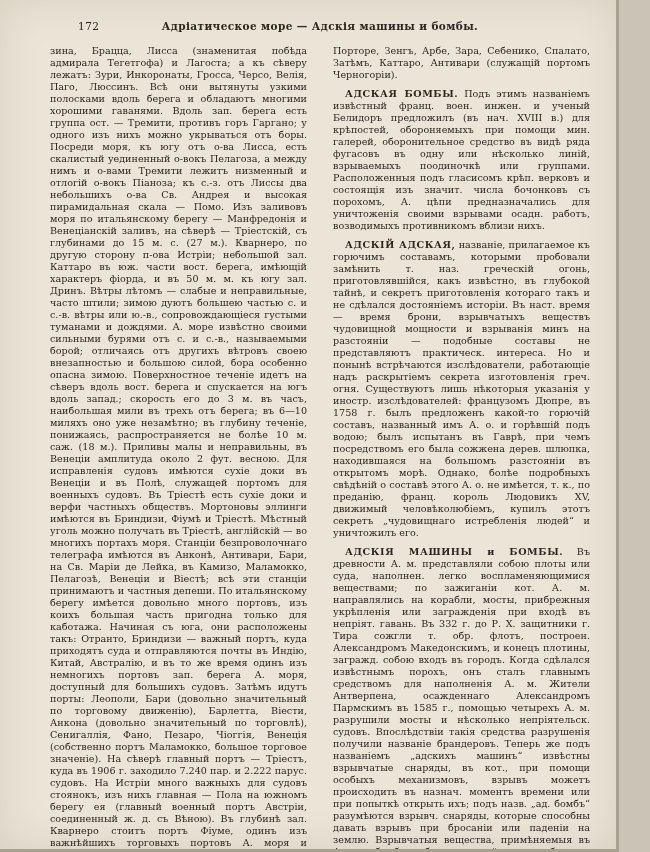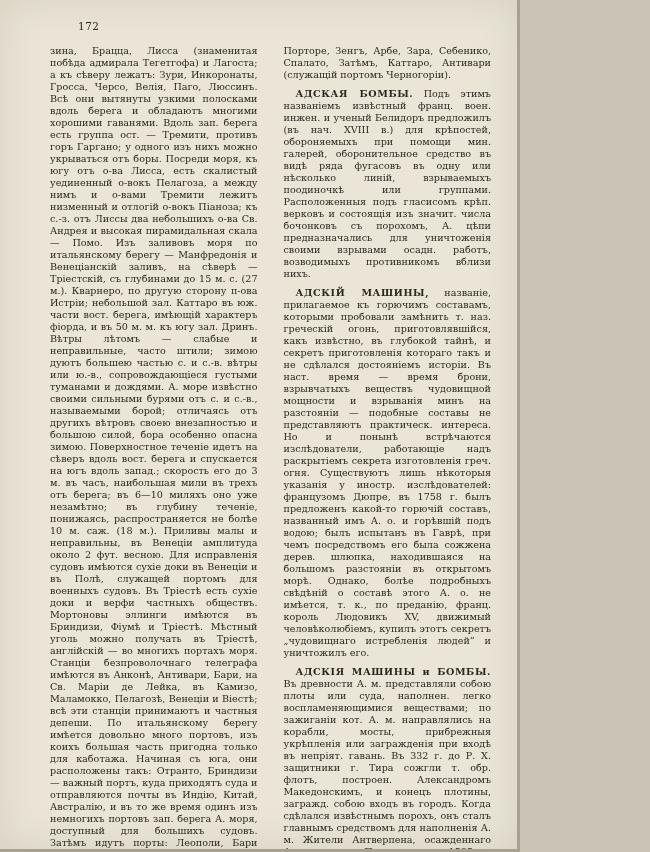--- a/index.html
+++ b/index.html
@@ -3,21 +3,21 @@
 <meta charset="utf-8">
 <style>
   * { box-sizing: border-box; }
   html, body { margin: 0; padding: 0; }
   body {
     width: 650px; height: 852px;
     background: #c9c4b5;
     font-family: "DejaVu Serif", "Liberation Serif", serif;
   }
   .page {
-    width: 520px; height: 852px;
+    width: 619px; height: 852px;
     background: #eae5d7;
     position: relative;
     overflow: hidden;
     padding: 20px 26px 14px 50px;
     color: #2c2720;
     border-right: 3px solid #a8a191;
     border-bottom: 3px solid #a8a191;
     box-shadow: inset 0 0 40px rgba(120,110,90,0.18);
   }
   .page-header {
@@ -61,38 +61,39 @@
     letter-spacing: 0.6px;
   }
 </style>
 </head>
 <body>
 
 <div class="page">
 
   <div class="page-header">
     <span class="page-number">172</span>
+    <span class="running-title">Адріатическое море — Адскія машины и бомбы.</span>
   </div>
 
   <div class="columns">
 
     <div class="column">
       <p class="cont">зина, Брацца, Лисса (знаменитая побѣда адмирала Тегетгофа) и Лагоста; а къ сѣверу лежатъ: Зури, Инкоронаты, Гросса, Черсо, Велія, Паго, Люссинъ. Всѣ они вытянуты узкими полосками вдоль берега и обладаютъ многими хорошими гаванями. Вдоль зап. берега есть группа ост. — Тремити, противъ горъ Гаргано; у одного изъ нихъ можно укрываться отъ боры. Посреди моря, къ югу отъ о-ва Лисса, есть скалистый уединенный о-вокъ Пелагоза, а между нимъ и о-вами Тремити лежитъ низменный и отлогій о-вокъ Піаноза; къ с.-з. отъ Лиссы два небольшихъ о-ва Св. Андрея и высокая пирамидальная скала — Помо. Изъ заливовъ моря по итальянскому берегу — Манфредонія и Венеціанскій заливъ, на сѣверѣ — Тріестскій, съ глубинами до 15 м. с. (27 м.). Кварнеро, по другую сторону п-ова Истріи; небольшой зал. Каттаро въ юж. части вост. берега, имѣющій характеръ фіорда, и въ 50 м. м. къ югу зал. Дринъ. Вѣтры лѣтомъ — слабые и неправильные, часто штили; зимою дуютъ большею частью с. и с.-в. вѣтры или ю.-в., сопровождающіеся густыми туманами и дождями. А. море извѣстно своими сильными бурями отъ с. и с.-в., называемыми борой; отличаясь отъ другихъ вѣтровъ своею внезапностью и большою силой, бора особенно опасна зимою. Поверхностное теченіе идетъ на сѣверъ вдоль вост. берега и спускается на югъ вдоль запад.; скорость его до 3 м. въ часъ, наибольшая мили въ трехъ отъ берега; въ 6—10 миляхъ оно уже незамѣтно; въ глубину теченіе, понижаясь, распространяется не болѣе 10 м. саж. (18 м.). Приливы малы и неправильны, въ Венеціи амплитуда около 2 фут. весною. Для исправленія судовъ имѣются сухіе доки въ Венеціи и въ Полѣ, служащей портомъ для военныхъ судовъ. Въ Тріестѣ есть сухіе доки и верфи частныхъ обществъ. Мортоновы эллинги имѣются въ Бриндизи, Фіумѣ и Тріестѣ. Мѣстный уголь можно получать въ Тріестѣ, англійскій — во многихъ портахъ моря. Станціи безпроволочнаго телеграфа имѣются въ Анконѣ, Антивари, Бари, на Св. Маріи де Лейка, въ Камизо, Маламокко, Пелагозѣ, Венеціи и Віестѣ; всѣ эти станціи принимаютъ и частныя депеши. По итальянскому берегу имѣется довольно много портовъ, изъ коихъ большая часть пригодна только для каботажа. Начиная съ юга, они расположены такъ: Отранто, Бриндизи — важный портъ, куда приходятъ суда и отправляются почты въ Индію, Китай, Австралію, и въ то же время одинъ изъ немногихъ портовъ зап. берега А. моря, доступный для большихъ судовъ. Затѣмъ идутъ порты: Леополи, Бари (довольно значительный по торговому движенію), Барлетта, Віести, Анкона (довольно значительный по торговлѣ), Сенигаллія, Фано, Пезаро, Чіоггія, Венеція (собственно портъ Маламокко, большое торговое значеніе). На сѣверѣ главный портъ — Тріестъ, куда въ 1906 г. заходило 7.240 пар. и 2.222 парус. судовъ. На Истріи много важныхъ для судовъ стоянокъ, изъ нихъ главная — Пола на южномъ берегу ея (главный военный портъ Австріи, соединенный ж. д. съ Вѣною). Въ глубинѣ зал. Кварнеро стоитъ портъ Фіуме, одинъ изъ важнѣйшихъ торговыхъ портовъ А. моря и единственный портъ Венгріи; въ 1906 г. посѣтило этотъ портъ 12.637 судовъ. Далѣе идутъ порты: Буккари,</p>
     </div>
 
     <div class="column">
       <p class="cont">Порторе, Зенгъ, Арбе, Зара, Себенико, Спалато, Затѣмъ, Каттаро, Антивари (служащій портомъ Черногоріи).</p>
 
       <p class="article">
         <span class="article-title">АДСКАЯ БОМБЫ.</span>
         <span>Подъ этимъ названіемъ извѣстный франц. воен. инжен. и ученый Белидоръ предложилъ (въ нач. XVIII в.) для крѣпостей, обороняемыхъ при помощи мин. галерей, оборонительное средство въ видѣ ряда фугасовъ въ одну или нѣсколько линій, взрываемыхъ поодиночкѣ или группами. Расположенныя подъ гласисомъ крѣп. верковъ и состоящія изъ значит. числа бочонковъ съ порохомъ, А. цѣпи предназначались для уничтоженія своими взрывами осадн. работъ, возводимыхъ противникомъ вблизи нихъ.</span>
       </p>
 
       <p class="article">
-        <span class="article-title">АДСКІЙ МАШИНЫ,</span>
+        <span class="article-title">АДСКІЙ АДСКАЯ,</span>
         <span>названіе, прилагаемое къ горючимъ составамъ, которыми пробовали замѣнить т. наз. греческій огонь, приготовлявшійся, какъ извѣстно, въ глубокой тайнѣ, и секретъ приготовленія котораго такъ и не сдѣлался достояніемъ исторіи. Въ наст. время — время брони, взрывчатыхъ веществъ чудовищной мощности и взрыванія минъ на разстояніи — подобные составы не представляютъ практическ. интереса. Но и понынѣ встрѣчаются изслѣдователи, работающіе надъ раскрытіемъ секрета изготовленія греч. огня. Существуютъ лишь нѣкоторыя указанія у иностр. изслѣдователей: французомъ Дюпре, въ 1758 г. былъ предложенъ какой-то горючій составъ, названный имъ А. о. и горѣвшій подъ водою; былъ испытанъ въ Гаврѣ, при чемъ посредствомъ его была сожжена дерев. шлюпка, находившаяся на большомъ разстояніи въ открытомъ морѣ. Однако, болѣе подробныхъ свѣдѣній о составѣ этого А. о. не имѣется, т. к., по преданію, франц. король Людовикъ XV, движимый человѣколюбіемъ, купилъ этотъ секретъ „чудовищнаго истребленія людей“ и уничтожилъ его.</span>
       </p>
 
       <p class="article">
         <span class="article-title">АДСКІЯ МАШИНЫ и БОМБЫ.</span>
         <span>Въ древности А. м. представляли собою плоты или суда, наполнен. легко воспламеняющимися веществами; по зажиганіи кот. А. м. направлялись на корабли, мосты, прибрежныя укрѣпленія или загражденія при входѣ въ непріят. гавань. Въ 332 г. до Р. X. защитники г. Тира сожгли т. обр. флотъ, построен. Александромъ Македонскимъ, и конецъ плотины, загражд. собою входъ въ городъ. Когда сдѣлался извѣстнымъ порохъ, онъ сталъ главнымъ средствомъ для наполненія А. м. Жители Антверпена, осажденнаго Александромъ Пармскимъ въ 1585 г., помощью четырехъ А. м. разрушили мосты и нѣсколько непріятельск. судовъ. Впослѣдствіи такія средства разрушенія получили названіе брандеровъ. Теперь же подъ названіемъ „адскихъ машинъ“ извѣстны взрывчатые снаряды, въ кот., при помощи особыхъ механизмовъ, взрывъ можетъ происходить въ назнач. моментъ времени или при попыткѣ открыть ихъ; подъ назв. „ад. бомбъ“ разумѣются взрывч. снаряды, которые способны давать взрывъ при бросаніи или паденіи на землю. Взрывчатыя вещества, примѣняемыя въ А. м. и бомбахъ, бываютъ крайне разнообразны; чаще всего встрѣчаются слѣдующіе: обыкновенный дымный порохъ; македонскій составъ изъ смѣси</span>
       </p>
     </div>
 
   </div>

